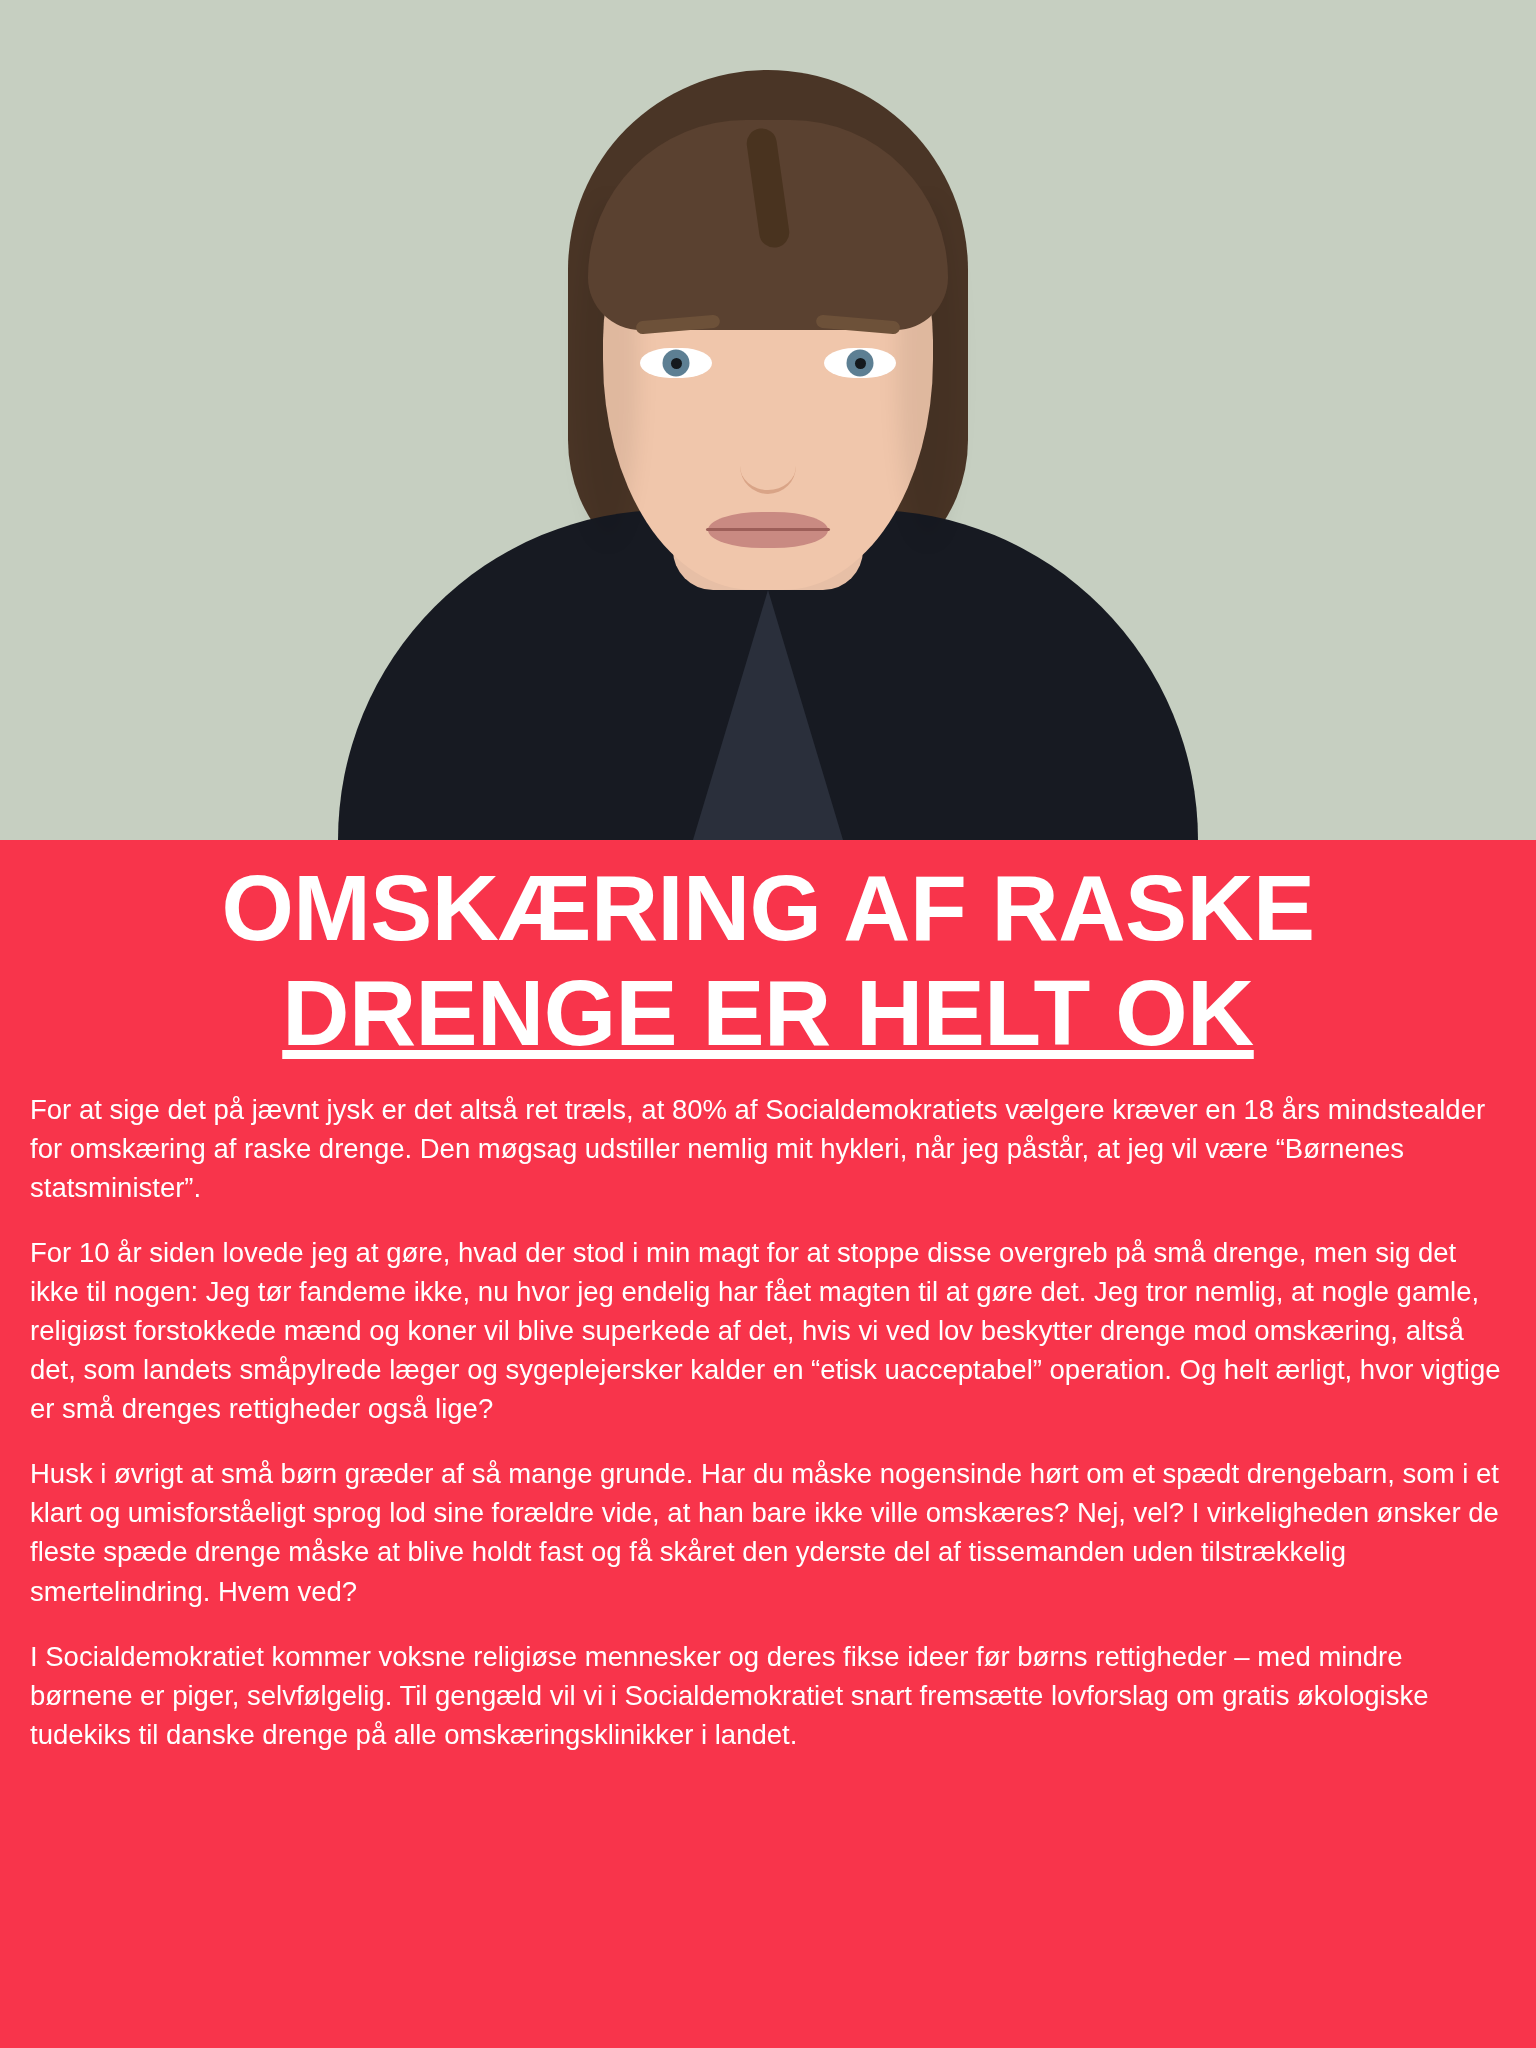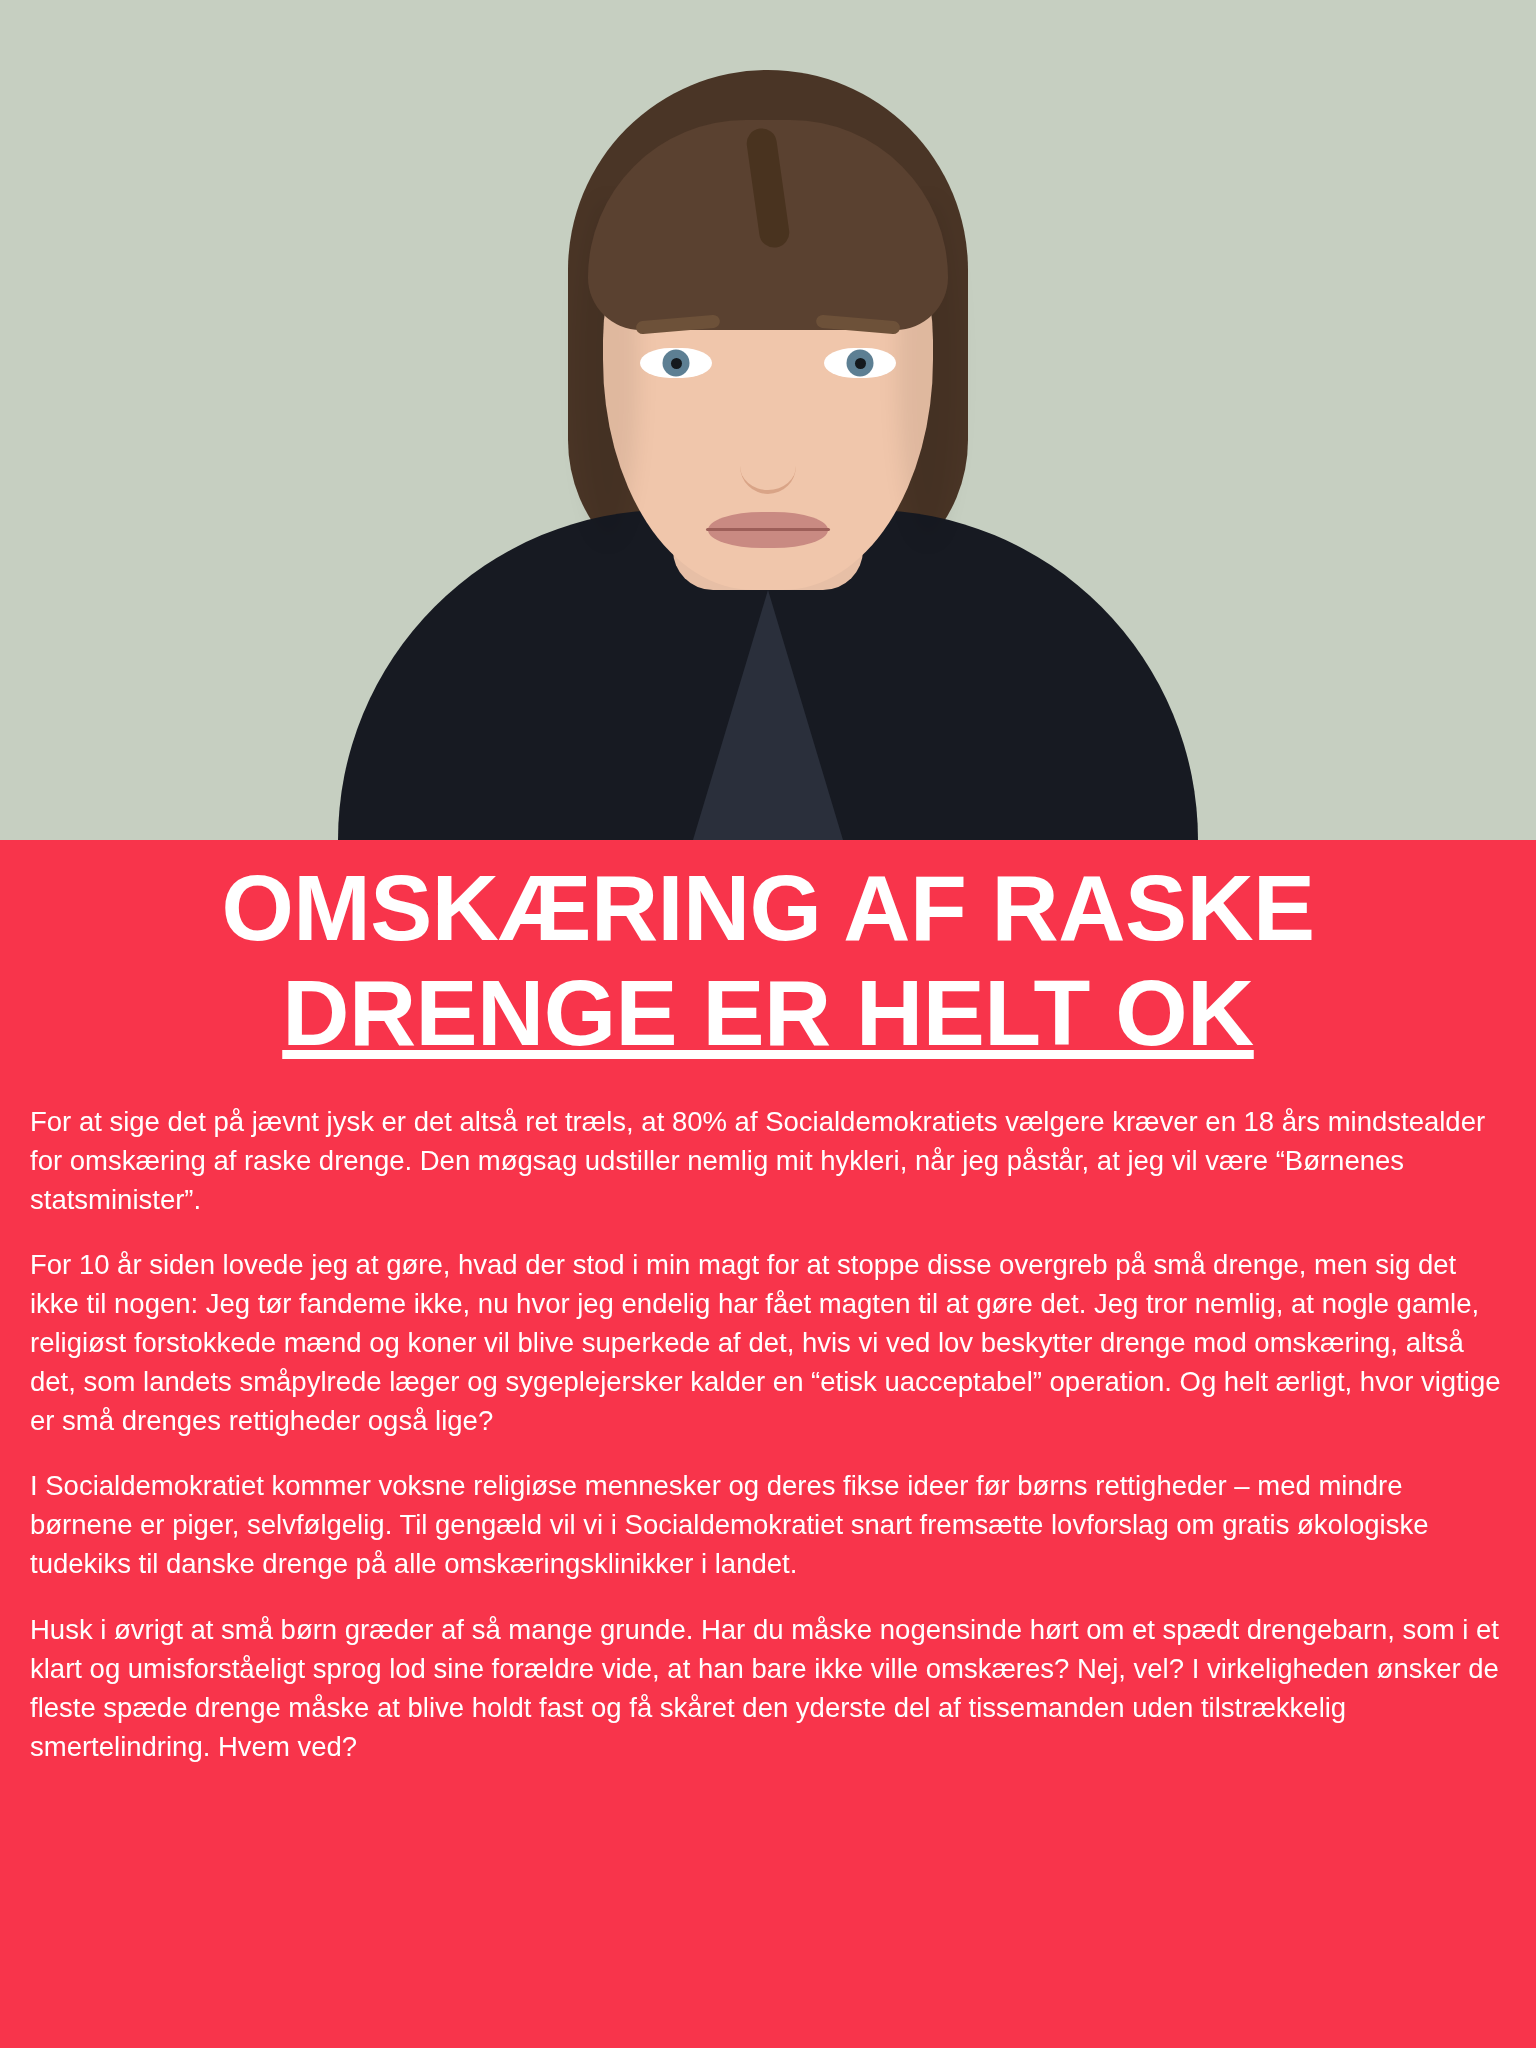--- a/index.html
+++ b/index.html
@@ -217,21 +217,21 @@
     margin-top: 12px;
     text-decoration: underline;
   }
   .body-copy {
     color: #ffffff;
     font-size: 27.5px;
     line-height: 1.42;
     padding: 26px 30px 0 30px;
   }
   .body-copy p {
-    margin: 16px 0 26px 0;
+    margin: 4px 0 26px 0;
   }
   .body-copy p:last-child { margin-bottom: 0; }
 </style>
 </head>
 <body>
 
 <div class="poster">
 
   <div class="photo">
     <div class="portrait">
@@ -263,18 +263,18 @@
   </div>
 
   <div class="red-panel">
     <div class="headline">
       <span class="line1">OMSKÆRING AF RASKE</span>
       <span class="line2">DRENGE ER HELT OK</span>
     </div>
     <div class="body-copy">
       <p>For at sige det på jævnt jysk er det altså ret træls, at 80% af Socialdemokratiets vælgere kræver en 18 års mindstealder for omskæring af raske drenge. Den møgsag udstiller nemlig mit hykleri, når jeg påstår, at jeg vil være “Børnenes statsminister”.</p>
       <p>For 10 år siden lovede jeg at gøre, hvad der stod i min magt for at stoppe disse overgreb på små drenge, men sig det ikke til nogen: Jeg tør fandeme ikke, nu hvor jeg endelig har fået magten til at gøre det. Jeg tror nemlig, at nogle gamle, religiøst forstokkede mænd og koner vil blive superkede af det, hvis vi ved lov beskytter drenge mod omskæring, altså det, som landets småpylrede læger og sygeplejersker kalder en “etisk uacceptabel” operation. Og helt ærligt, hvor vigtige er små drenges rettigheder også lige?</p>
+      <p>Husk i øvrigt at små børn græder af så mange grunde. Har du måske nogensinde hørt om et spædt drengebarn, som i et klart og umisforståeligt sprog lod sine forældre vide, at han bare ikke ville omskæres? Nej, vel? I virkeligheden ønsker de fleste spæde drenge måske at blive holdt fast og få skåret den yderste del af tissemanden uden tilstrækkelig smertelindring. Hvem ved?</p>
       <p>I Socialdemokratiet kommer voksne religiøse mennesker og deres fikse ideer før børns rettigheder – med mindre børnene er piger, selvfølgelig. Til gengæld vil vi i Socialdemokratiet snart fremsætte lovforslag om gratis økologiske tudekiks til danske drenge på alle omskæringsklinikker i landet.</p>
-      <p>Husk i øvrigt at små børn græder af så mange grunde. Har du måske nogensinde hørt om et spædt drengebarn, som i et klart og umisforståeligt sprog lod sine forældre vide, at han bare ikke ville omskæres? Nej, vel? I virkeligheden ønsker de fleste spæde drenge måske at blive holdt fast og få skåret den yderste del af tissemanden uden tilstrækkelig smertelindring. Hvem ved?</p>
     </div>
   </div>
 
 </div>
 
 </body></html>

